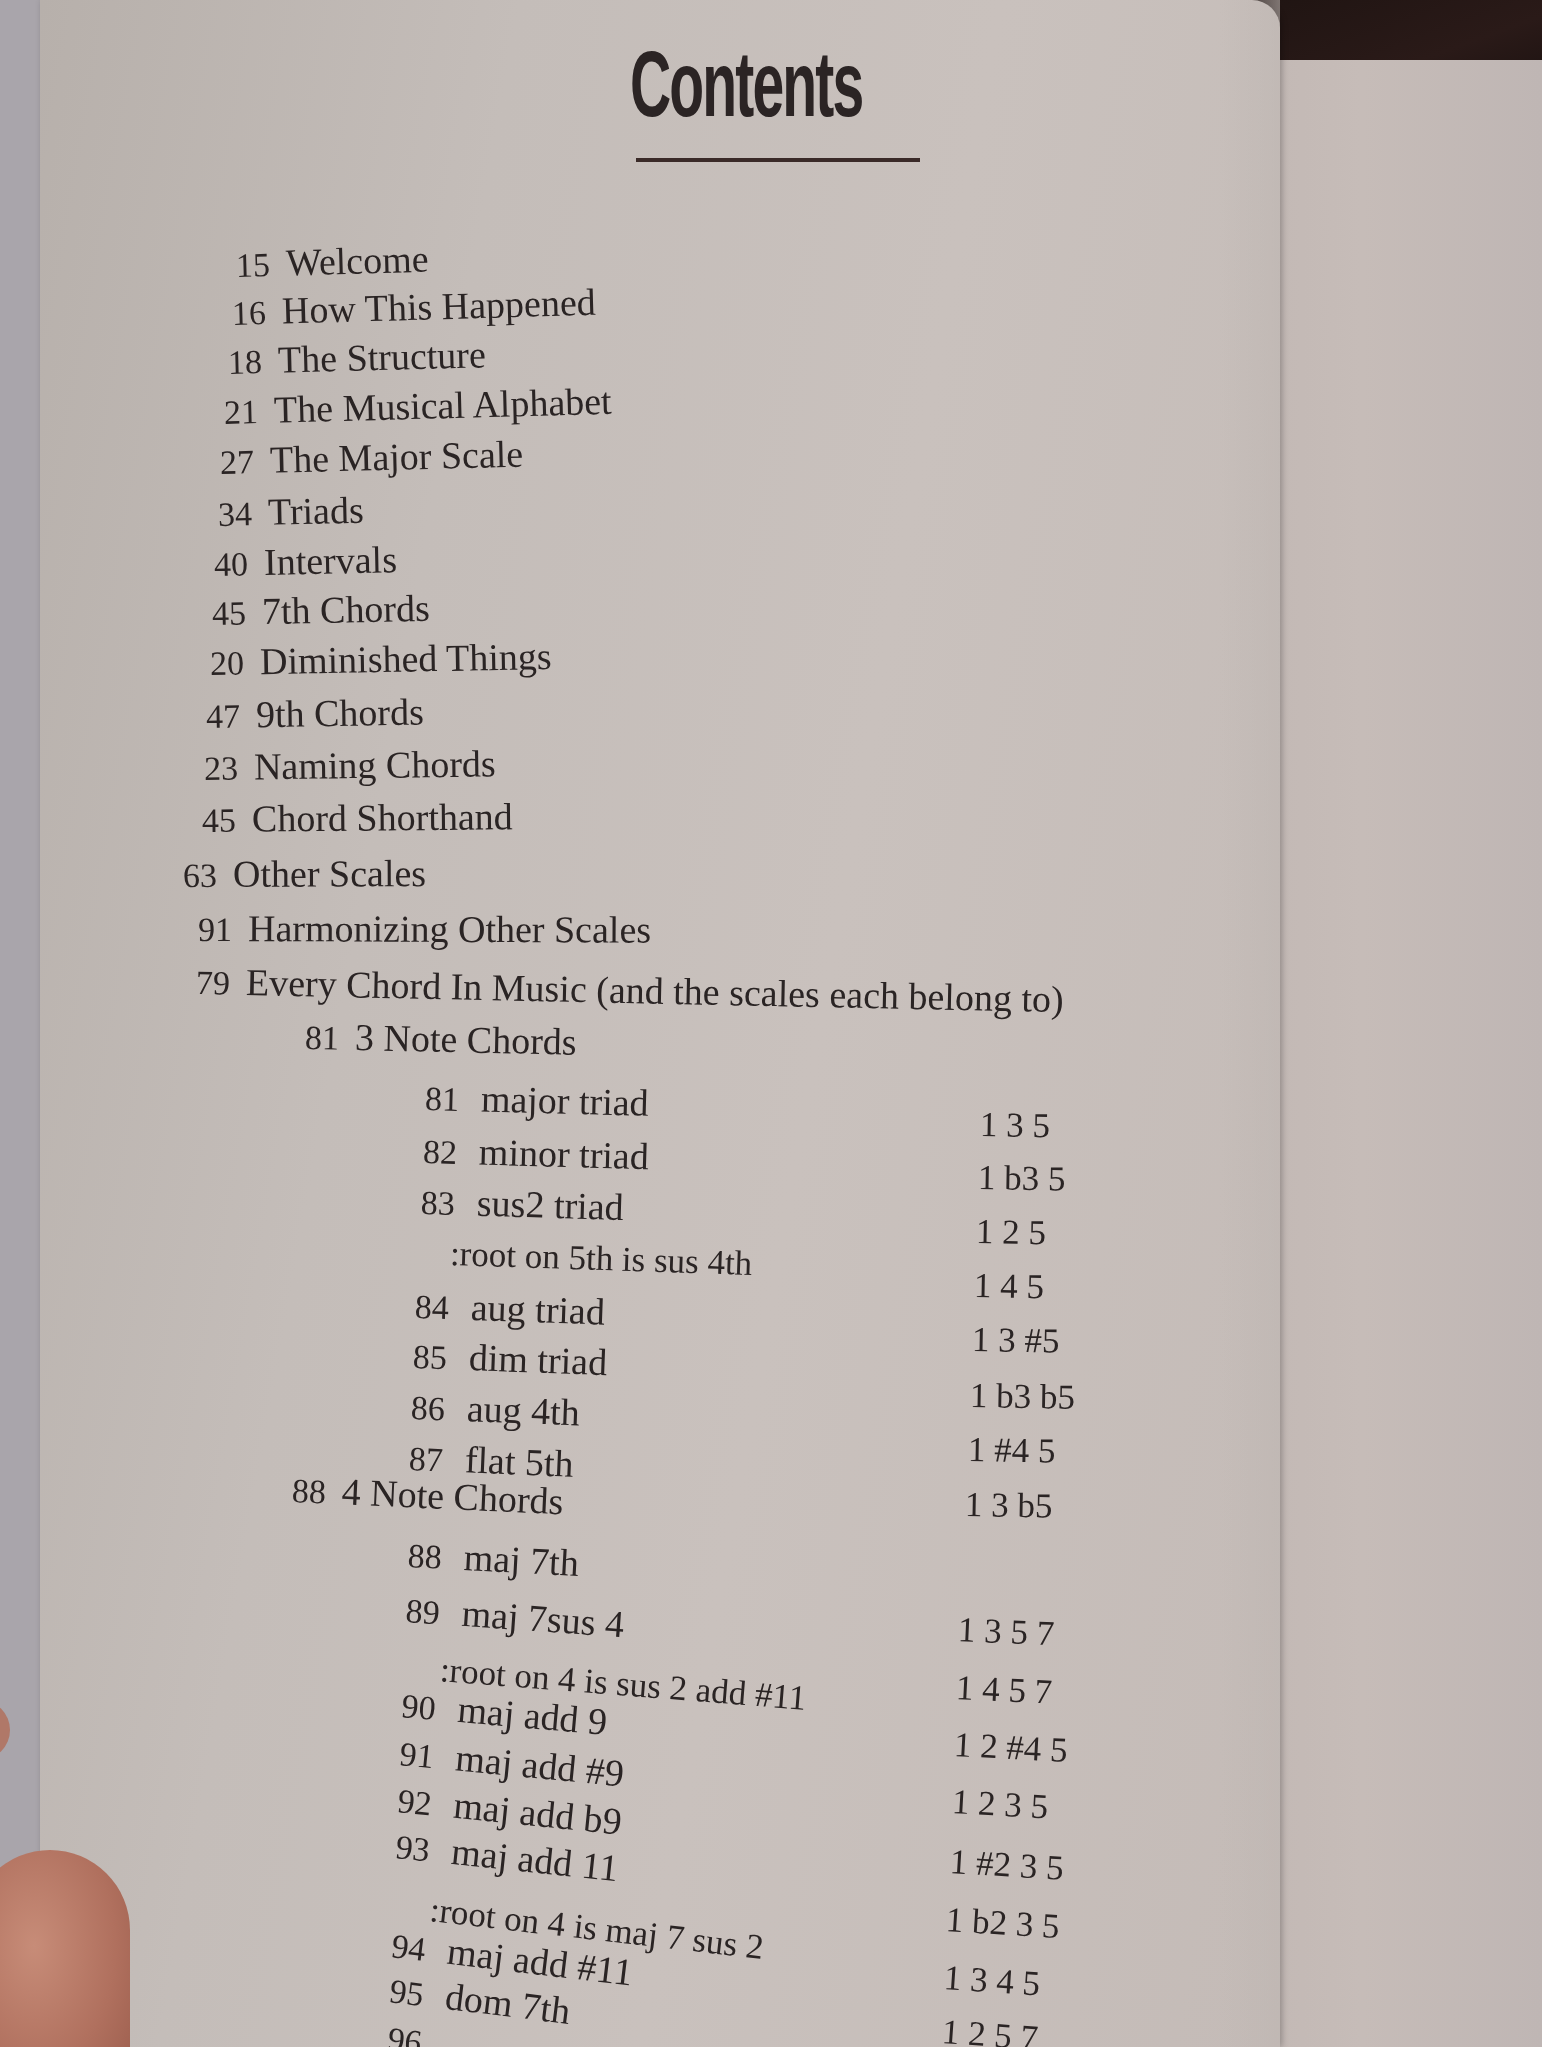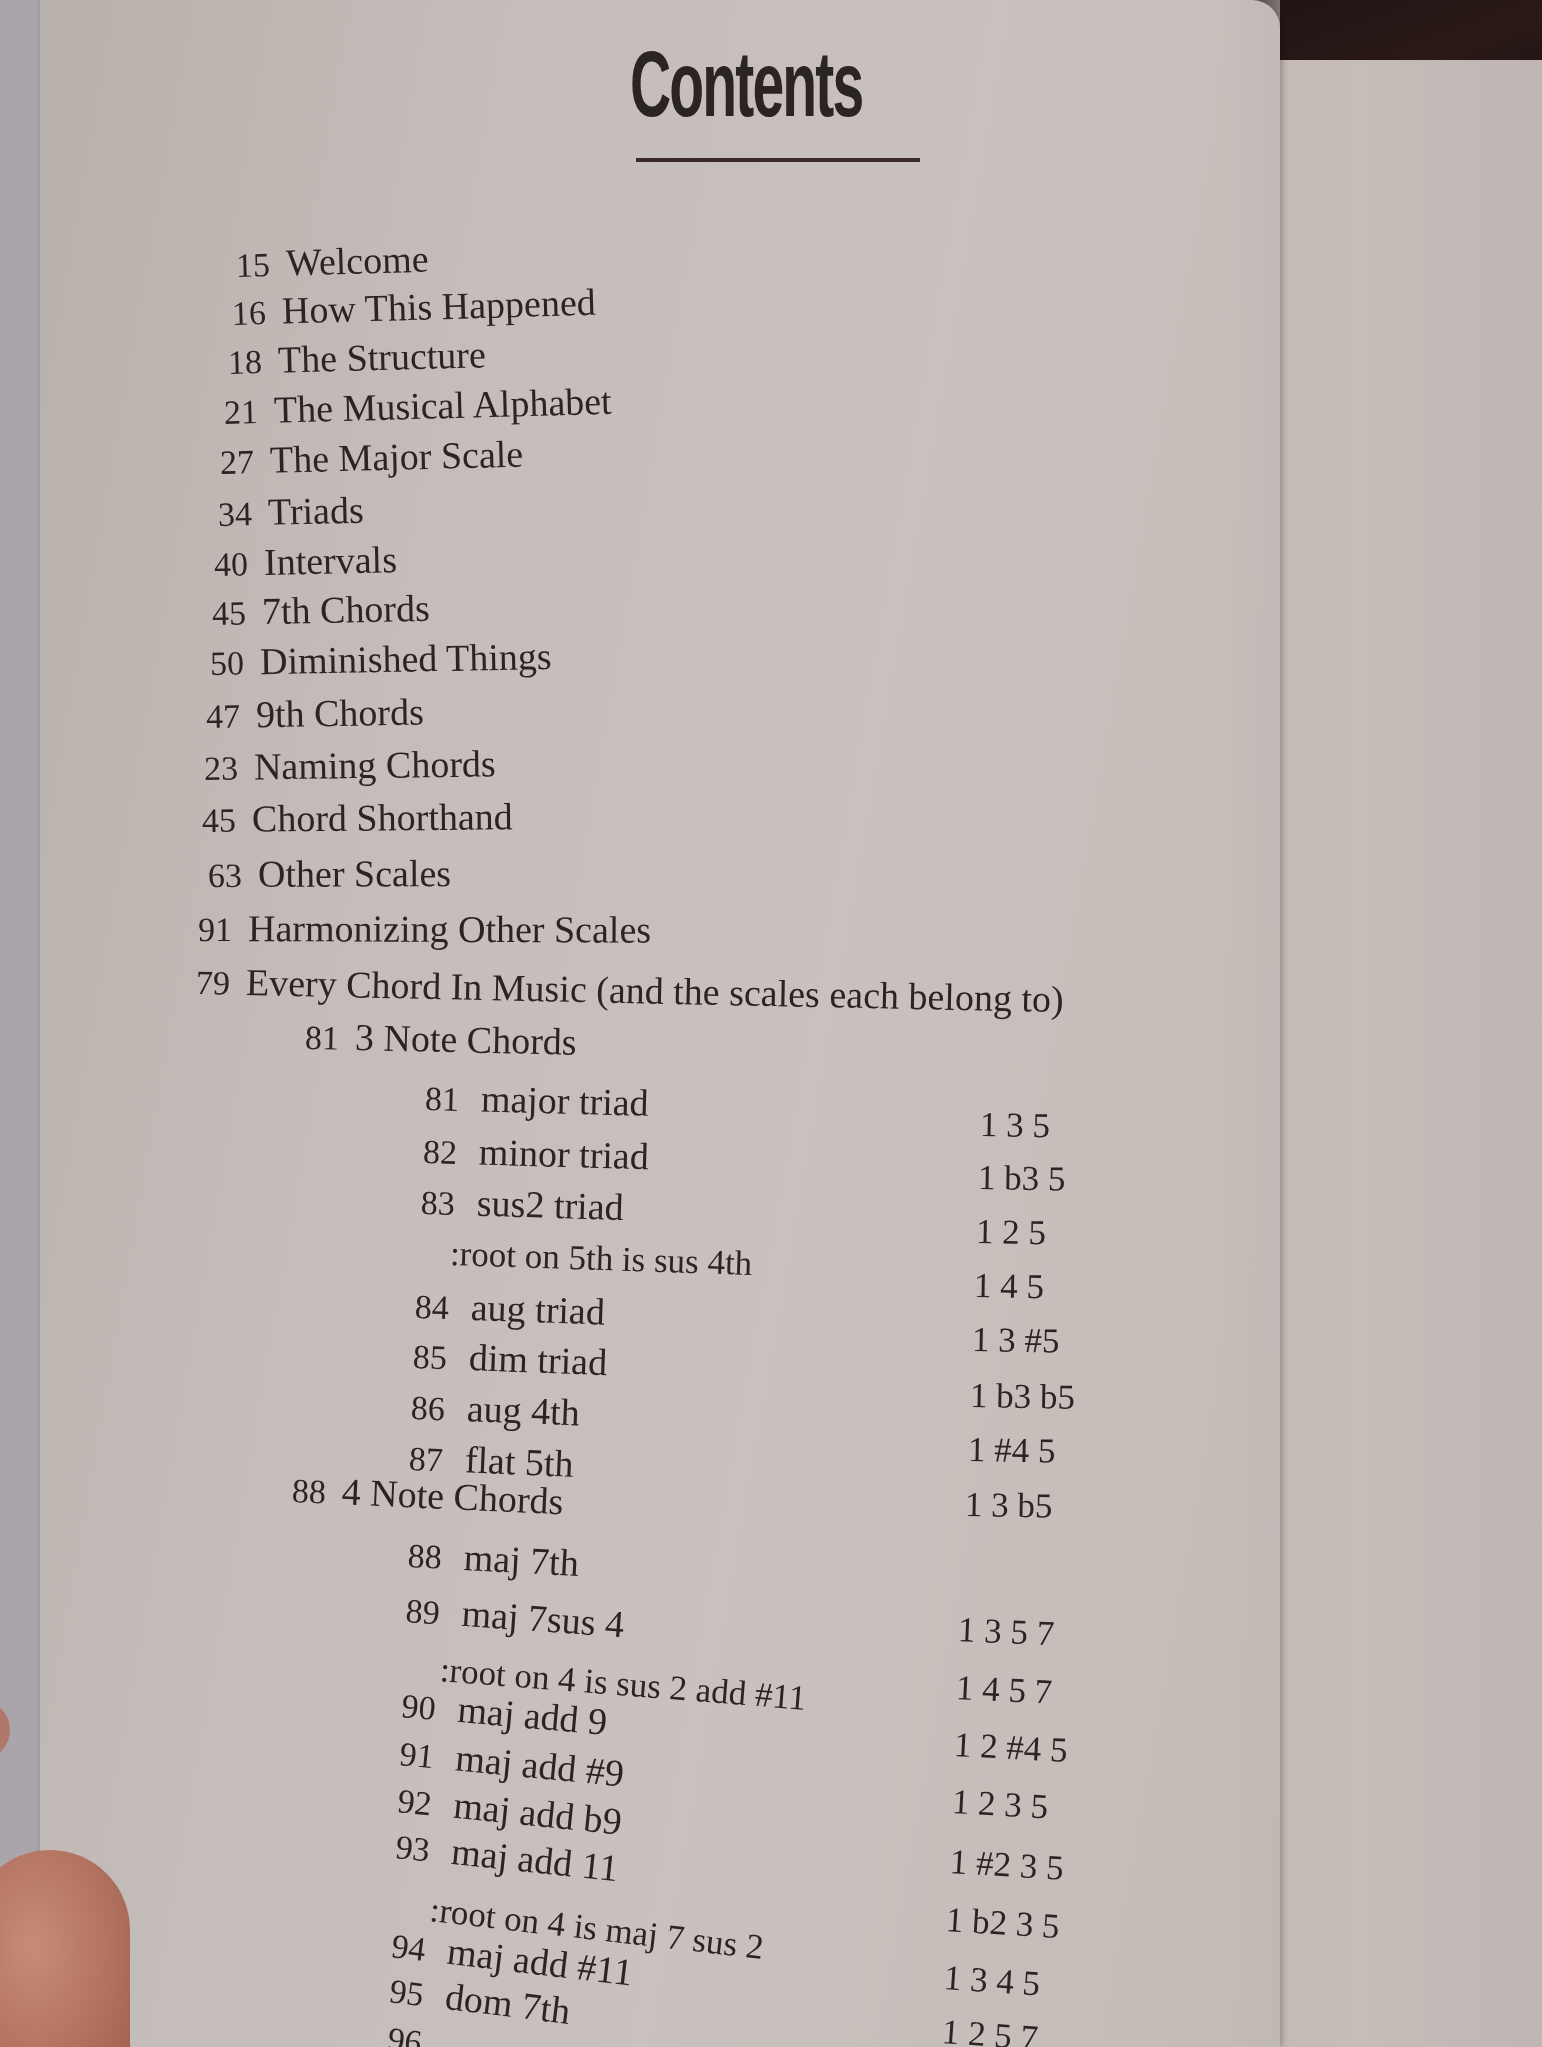--- a/index.html
+++ b/index.html
@@ -96,32 +96,32 @@
   <div class="row" style="left:218px;top:494px;transform:rotate(-1.3deg)">
     <span class="num">34</span><span class="label">Triads</span>
   </div>
   <div class="row" style="left:214px;top:544px;transform:rotate(-1.2deg)">
     <span class="num">40</span><span class="label">Intervals</span>
   </div>
   <div class="row" style="left:212px;top:593px;transform:rotate(-1.1deg)">
     <span class="num">45</span><span class="label">7th Chords</span>
   </div>
   <div class="row" style="left:210px;top:643px;transform:rotate(-1.0deg)">
-    <span class="num">50</span><span class="label">Diminished Things</span>
+    <span class="num">20</span><span class="label">Diminished Things</span>
   </div>
   <div class="row" style="left:206px;top:696px;transform:rotate(-0.9deg)">
     <span class="num">47</span><span class="label">9th Chords</span>
   </div>
   <div class="row" style="left:204px;top:748px;transform:rotate(-0.7deg)">
     <span class="num">23</span><span class="label">Naming Chords</span>
   </div>
   <div class="row" style="left:202px;top:800px;transform:rotate(-0.5deg)">
     <span class="num">45</span><span class="label">Chord Shorthand</span>
   </div>
-  <div class="row" style="left:208px;top:855px;transform:rotate(-0.2deg)">
+  <div class="row" style="left:183px;top:855px;transform:rotate(-0.2deg)">
     <span class="num">63</span><span class="label">Other Scales</span>
   </div>
   <div class="row" style="left:198px;top:909px;transform:rotate(0.2deg)">
     <span class="num">91</span><span class="label">Harmonizing Other Scales</span>
   </div>
   <div class="row" style="left:196px;top:962px;transform:rotate(1.2deg)">
     <span class="num">79</span><span class="label">Every Chord In Music (and the scales each belong to)</span>
   </div>
 
   <div class="row" style="left:305px;top:1017px;transform:rotate(1.2deg)">

